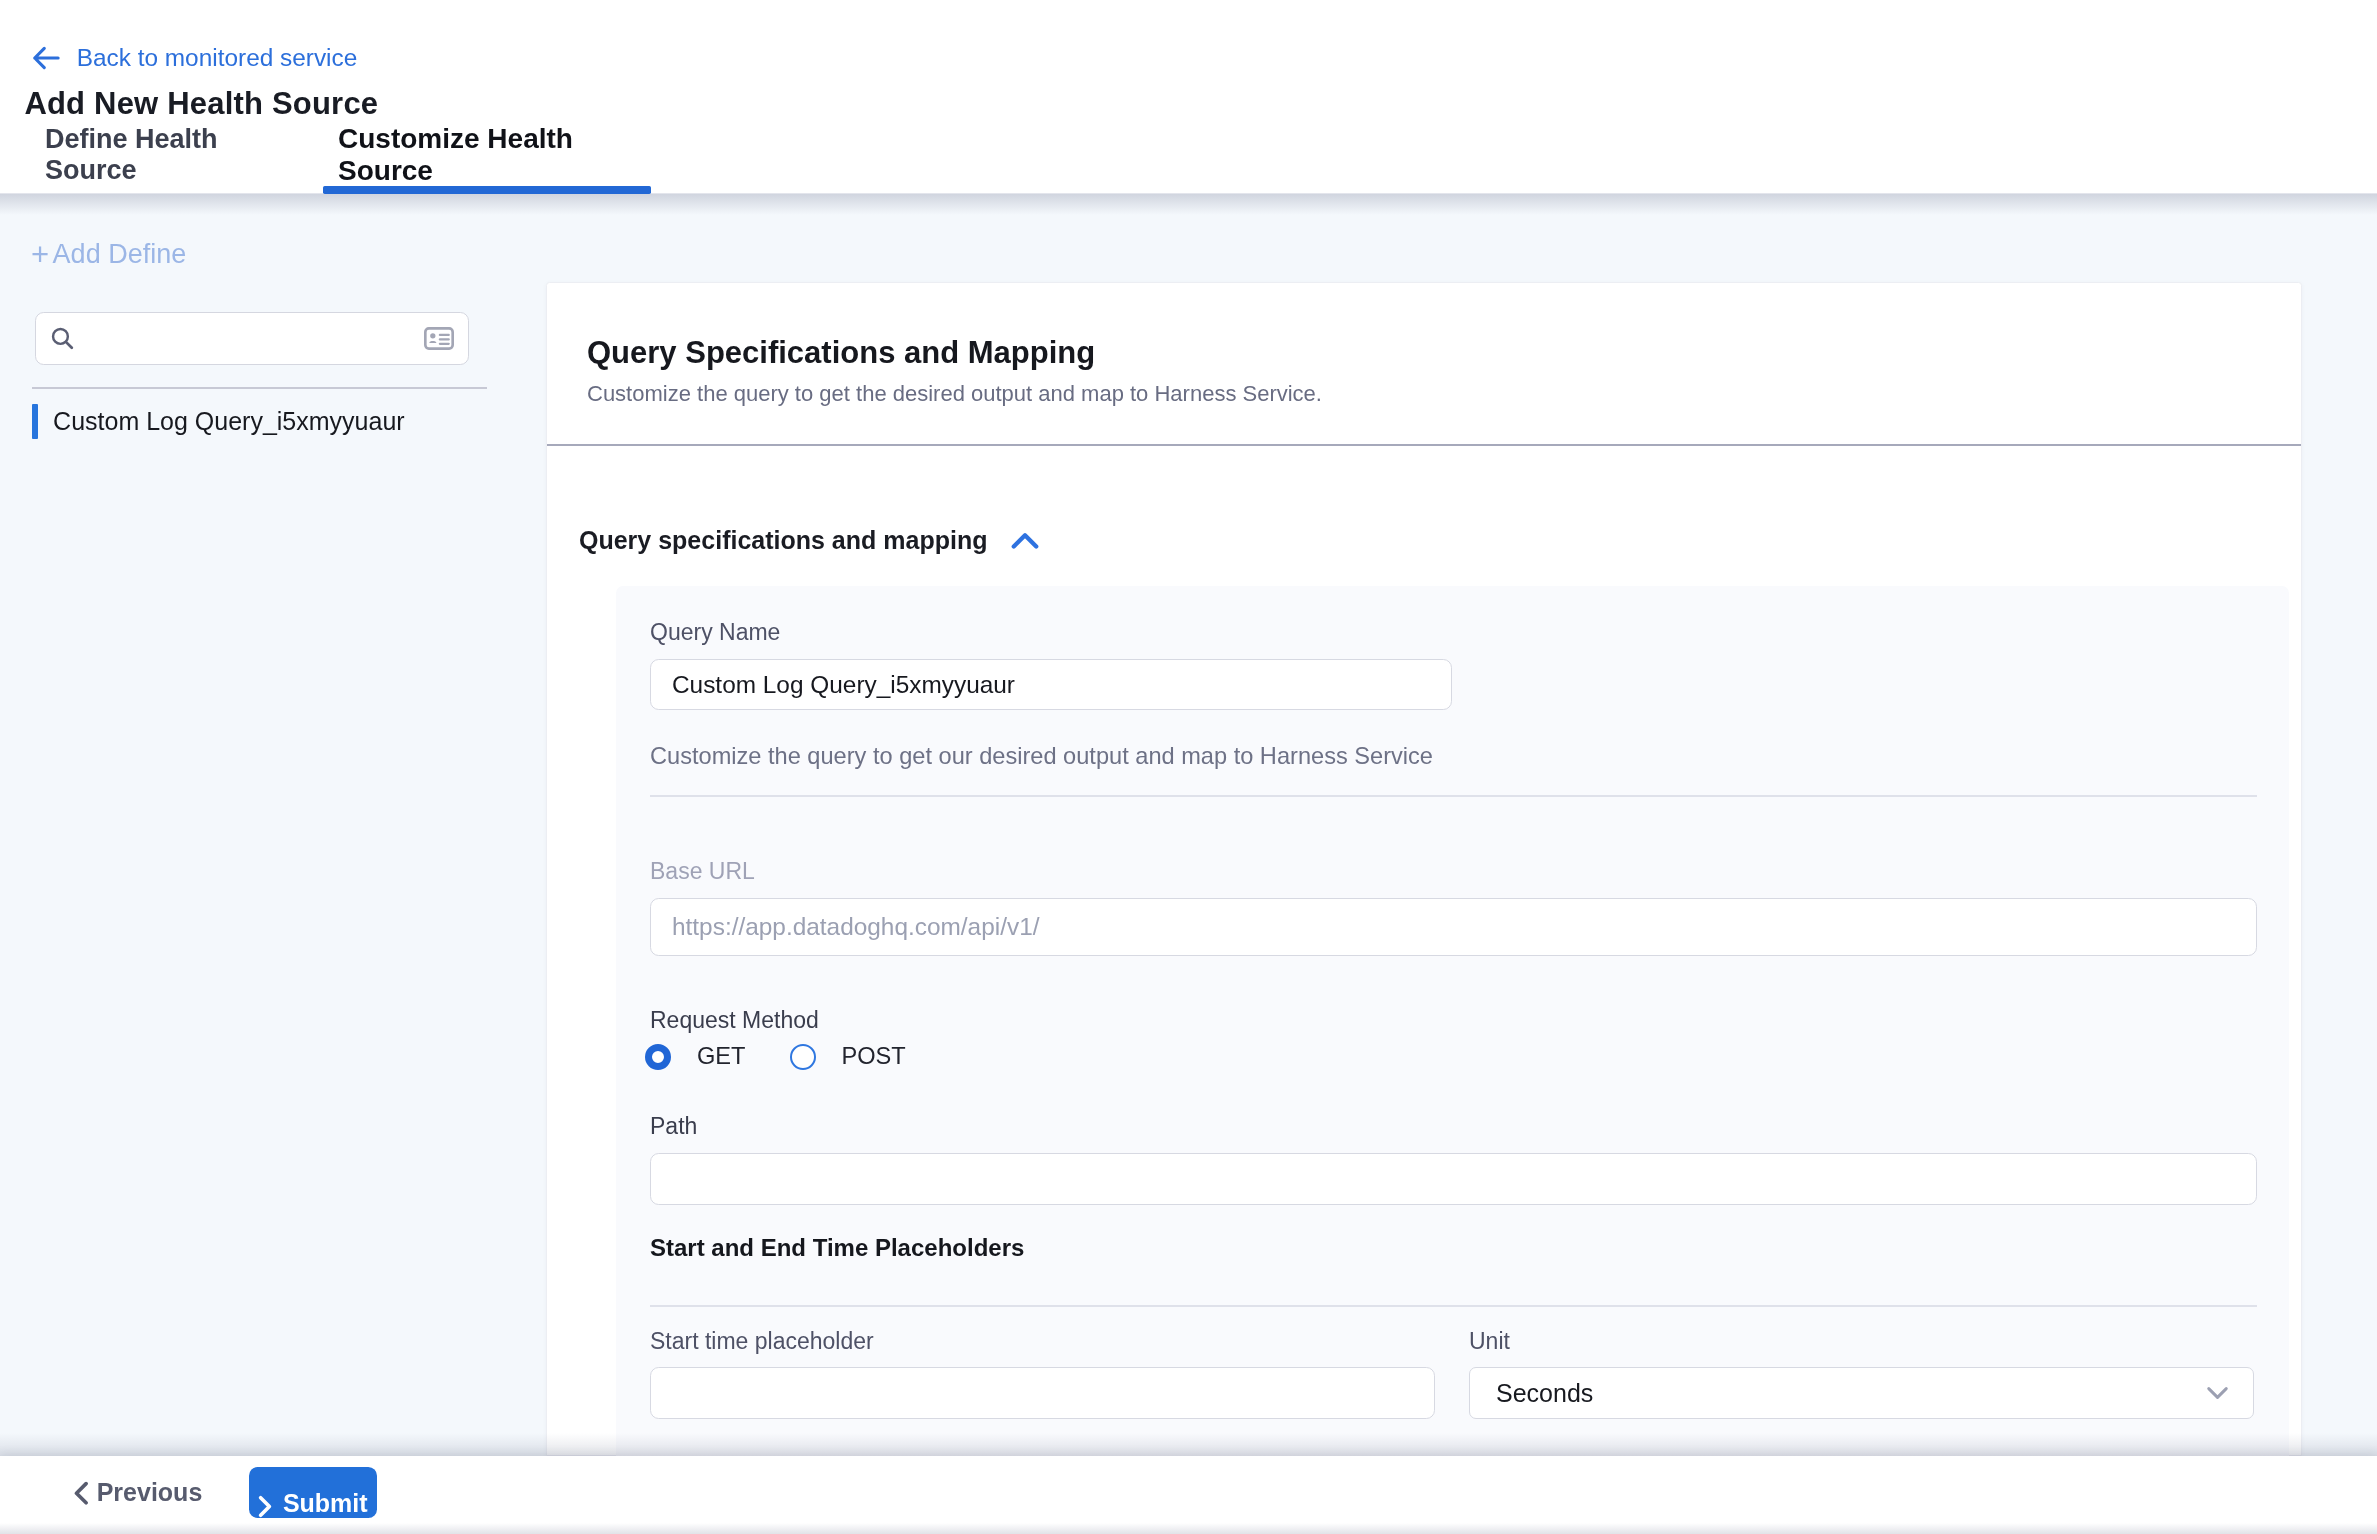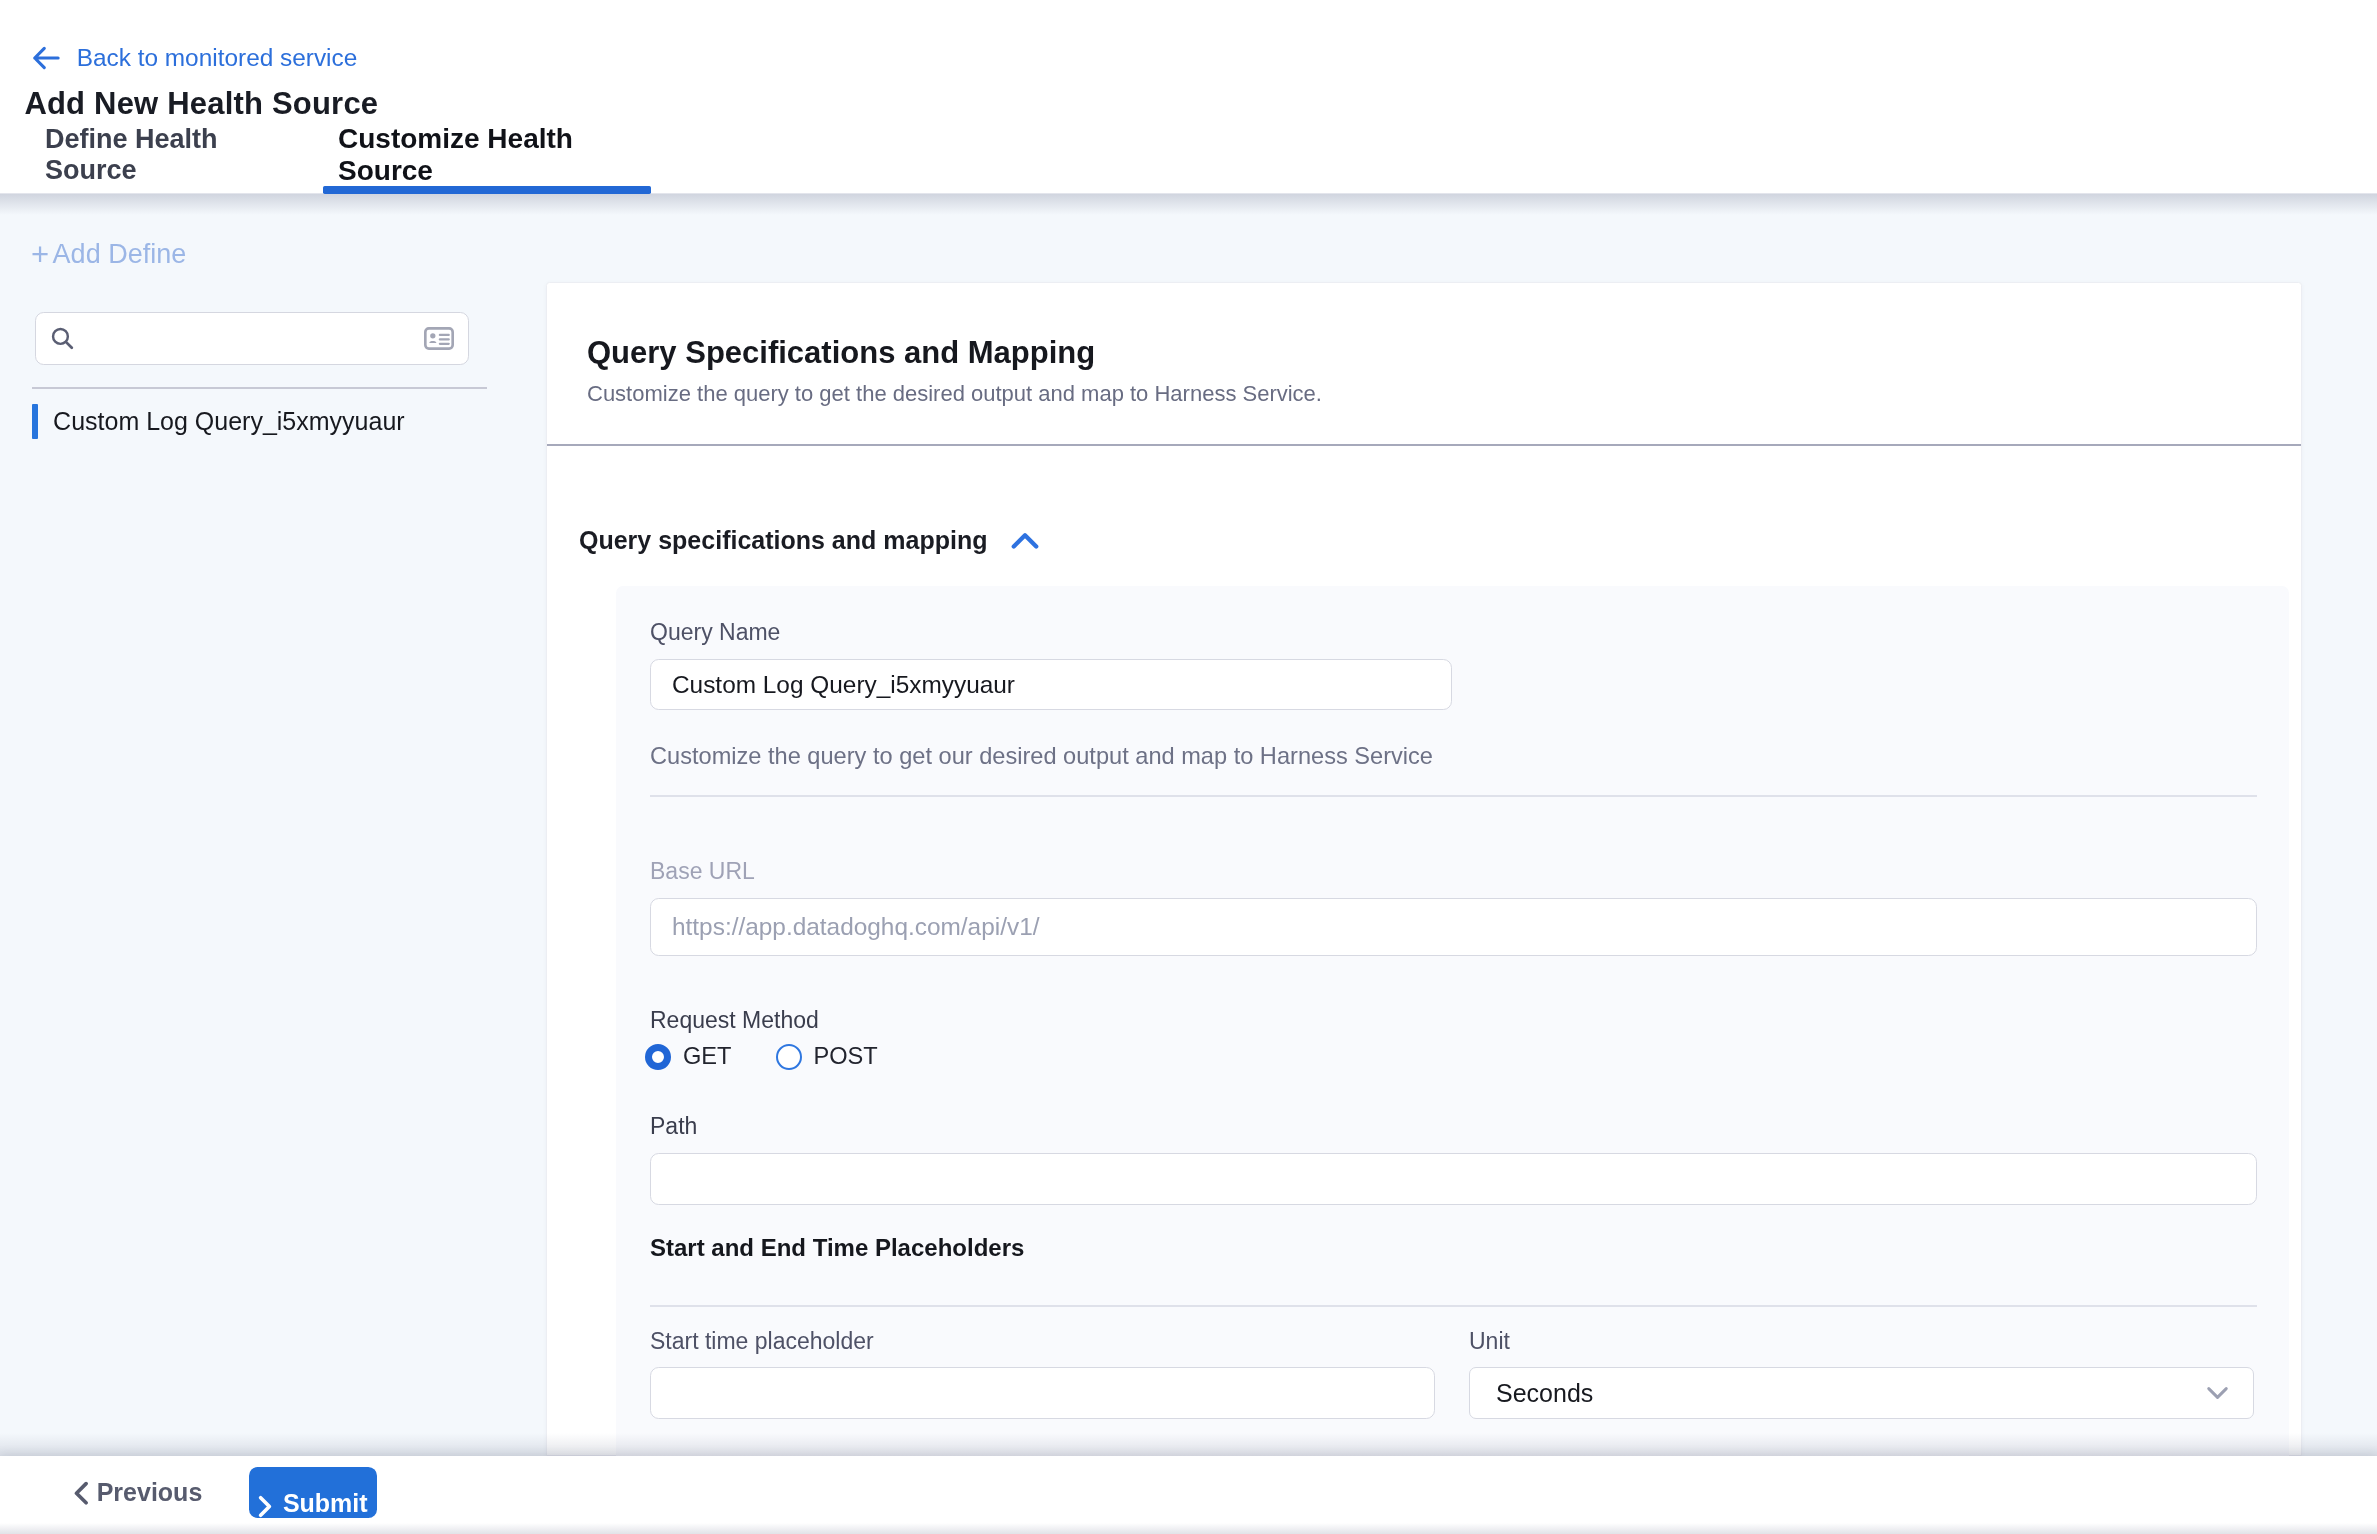--- a/index.html
+++ b/index.html
@@ -60,21 +60,21 @@
   .tinput { position:absolute; background:#ffffff; border:1.3px solid #d7d9e2; border-radius:8.7px;
       font-size:24.4px; color:#17191f; padding:0 21px; outline:none; font-family:inherit; }
   .tinput::placeholder { color:#9ba0b2; }
   .helper { position:absolute; left:34px; top:157px; font-size:23.6px; color:#6d7186; }
   .pdivider { position:absolute; left:34px; width:1607px; height:1.7px; background:#dfe1ea; }
 
   .radio-row { position:absolute; left:29px; top:457px; display:flex; align-items:center; }
   .radio { width:26px; height:26px; border-radius:50%; background:#ffffff; flex:0 0 auto; cursor:pointer; }
   .radio.sel { border:7.9px solid #2166d6; }
   .radio.unsel { border:2.6px solid #2f77e0; }
-  .radio-label { font-size:23.6px; color:#22242e; margin-left:12px; }
+  .radio-label { font-size:23.6px; color:#22242e; margin-left:26px; }
   .radio-gap { width:44px; }
 
   .subheading { position:absolute; left:34px; top:648px; font-size:24px; font-weight:700; color:#15171d; }
 
   .select { position:absolute; background:#ffffff; border:1.3px solid #d7d9e2; border-radius:7px;
       display:flex; align-items:center; justify-content:space-between; padding:0 24.4px 0 26px; cursor:pointer; }
   .select .sel-value { font-size:25px; color:#17191f; }
 
   
   .footer { position:absolute; left:0; top:1456px; width:2377px; height:79px; background:#ffffff;

